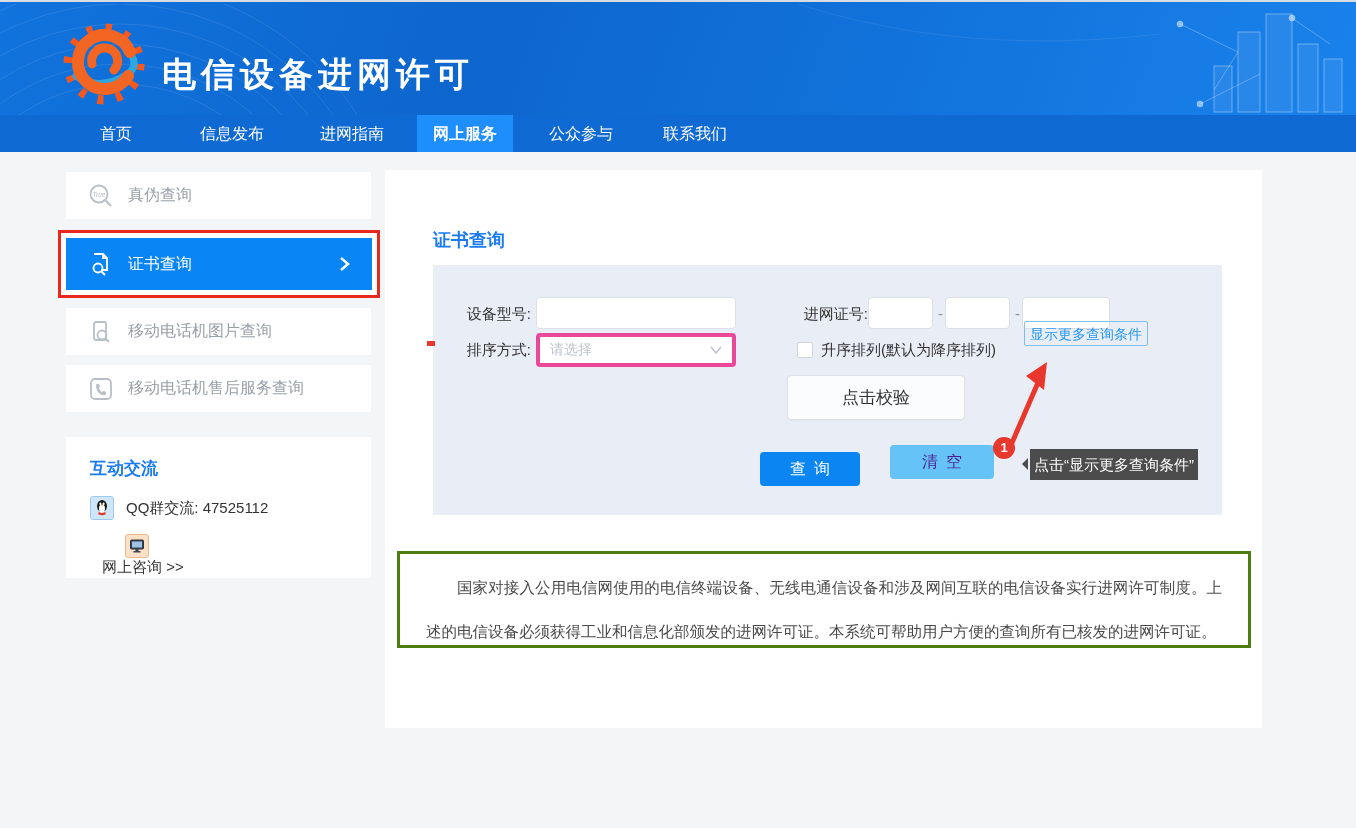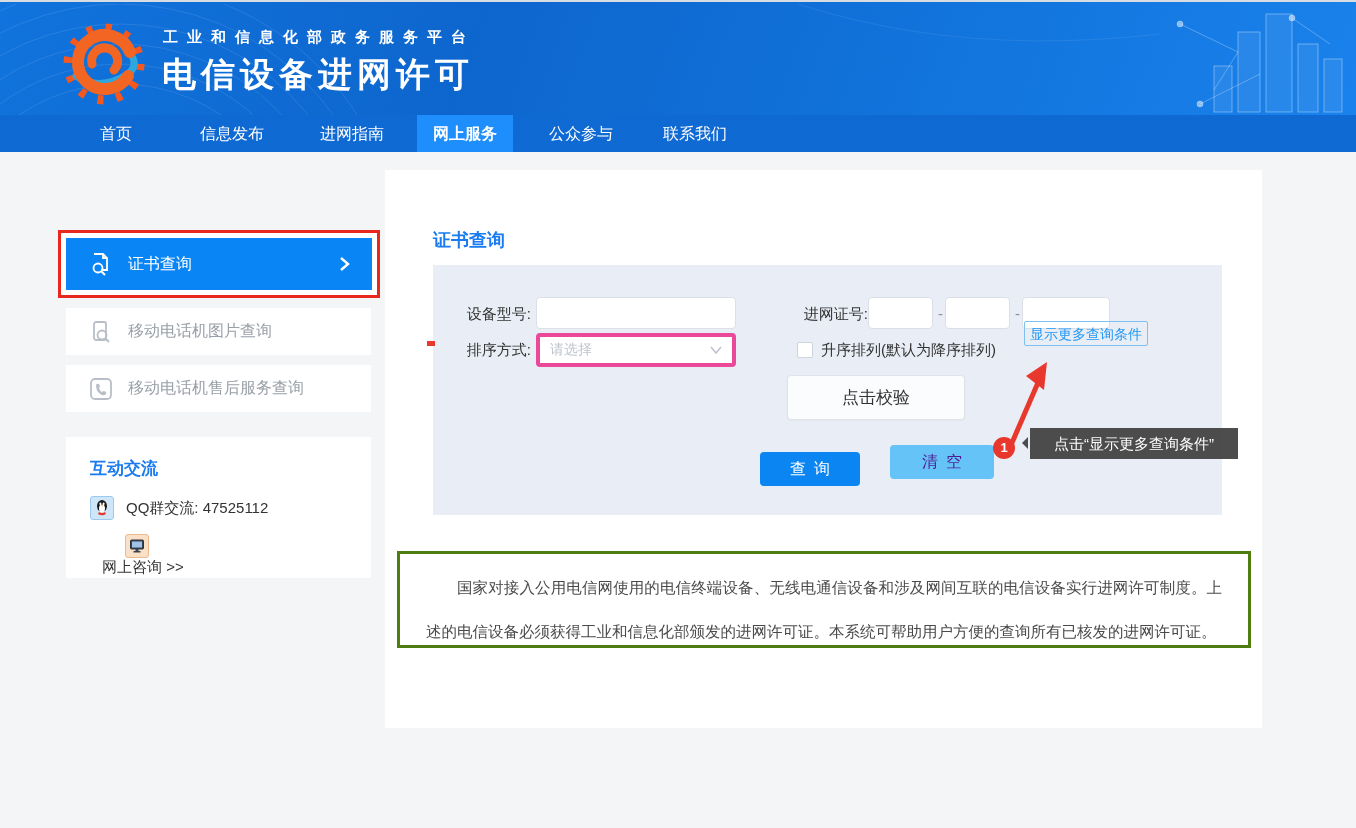--- a/index.html
+++ b/index.html
@@ -64,22 +64,22 @@
                border:1px solid #dfe2e8;border-radius:4px;font-size:17px;color:#333;cursor:pointer;
                box-shadow:0 1px 2px rgba(0,0,0,0.04);}
   .query-btn{position:absolute;left:327px;top:187px;width:100px;height:34px;background:#0a85f2;border:none;
              border-radius:4px;color:#fff;font-size:16px;letter-spacing:8px;text-indent:8px;cursor:pointer;}
   .clear-btn{position:absolute;left:457px;top:180px;width:104px;height:34px;background:#66c3f7;border:none;
              border-radius:4px;color:#4c1d95;font-size:16px;letter-spacing:8px;text-indent:8px;cursor:pointer;}
 
   
   .badge{left:993px;top:437px;width:22px;height:22px;border-radius:50%;background:#e8382d;color:#fff;
          font-size:13px;text-align:center;line-height:22px;font-weight:bold;}
-  .tooltip{left:1030px;top:428px;height:31px;background:rgba(64,64,64,0.93);color:#fff;font-size:15px;
-           line-height:31px;padding:0 24px;white-space:nowrap;}
+  .tooltip{left:1030px;top:449px;height:31px;background:rgba(64,64,64,0.93);color:#fff;font-size:15px;
+           line-height:31px;padding:0 4px;white-space:nowrap;}
   .tooltip:before{content:"";position:absolute;left:-8px;top:9px;border:6px solid transparent;
                   border-right-color:rgba(64,64,64,0.93);border-left:none;}
   .notice-box{left:397px;top:551px;width:854px;height:97px;border:3px solid #4d7c0f;background:#fff;
               box-sizing:border-box;}
   .notice-text{position:absolute;left:26px;right:26px;top:12px;font-size:15.5px;color:#4a4a4a;
                line-height:44px;text-align:justify;text-indent:2em;}
 </style>
 </head>
 <body>
 
@@ -113,33 +113,40 @@
       </g>
     </svg>
 
     <svg class="abs logo" viewBox="0 0 84 92">
       <circle cx="42" cy="46" r="36" fill="none" stroke="#f4581f" stroke-width="9" stroke-dasharray="6 13"></circle>
       <path d="M14,58 Q38,74 66,56 Q76,48 70,38" fill="none" stroke="#2fa7de" stroke-width="7" stroke-linecap="round"></path>
       <path d="M68,34 A27,27 0 1 0 66,58" fill="none" stroke="#f26522" stroke-width="12" stroke-linecap="round"></path>
       <path d="M30,46 A13,13 0 1 1 52,52" fill="none" stroke="#f26522" stroke-width="9" stroke-linecap="round"></path>
     </svg>
 
-    <div class="abs platform-title">工业和信息化部政务服务平台</div>
     <div class="abs site-title">电信设备进网许可</div>
   </div>
 
   <div class="abs nav">
     <div class="nav-item" style="left:68px;">首页</div>
     <div class="nav-item" style="left:184px;">信息发布</div>
     <div class="nav-item" style="left:304px;">进网指南</div>
     <div class="nav-item active" style="left:417px;">网上服务</div>
     <div class="nav-item" style="left:533px;">公众参与</div>
     <div class="nav-item" style="left:647px;">联系我们</div>
   </div>
 
+  <div class="abs side-item" style="top:172px;">
+    <svg class="ic" viewBox="0 0 26 26">
+      <circle cx="11" cy="11" r="8.5" fill="none" stroke="#b9bfc8" stroke-width="1.8"></circle>
+      <line x1="17.5" y1="17.5" x2="23" y2="23" stroke="#b9bfc8" stroke-width="2"></line>
+      <text x="11" y="13.5" font-size="6.5" fill="#b9bfc8" text-anchor="middle" font-style="italic">True</text>
+    </svg>
+    <span class="lb">真伪查询</span>
+  </div>
 
   <div class="abs red-wrap">
     <div class="side-active">
       <svg class="ic" viewBox="0 0 26 26">
         <path d="M6,3 h9 l4,4 v12 h-6" fill="none" stroke="#fff" stroke-width="1.8"></path>
         <path d="M15,3 v4 h4" fill="none" stroke="#fff" stroke-width="1.8"></path>
         <circle cx="10" cy="17" r="4.5" fill="none" stroke="#fff" stroke-width="1.8"></circle>
         <line x1="13.5" y1="20.5" x2="17" y2="24" stroke="#fff" stroke-width="2"></line>
       </svg>
       <span class="lb">证书查询</span>

